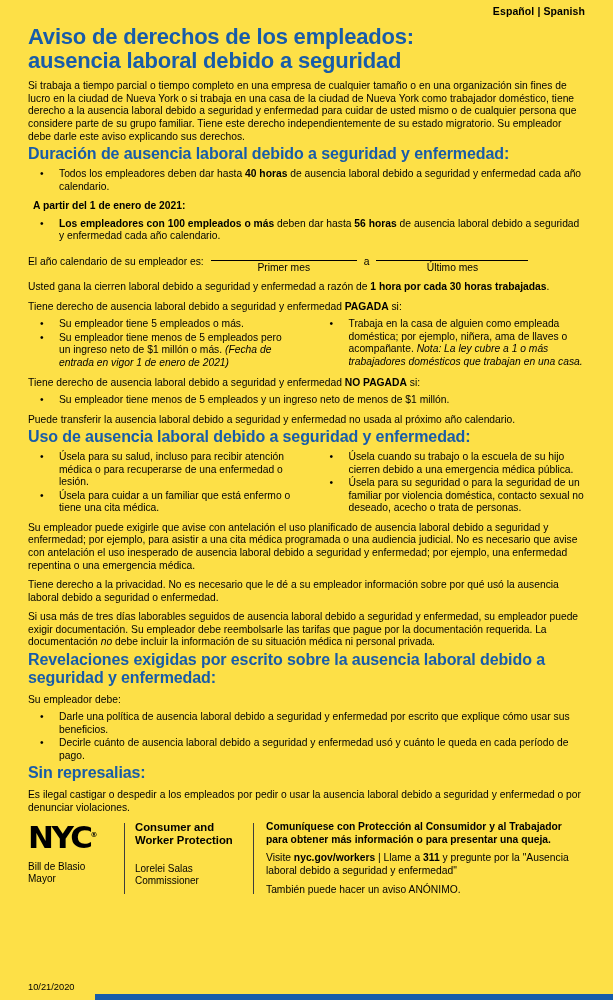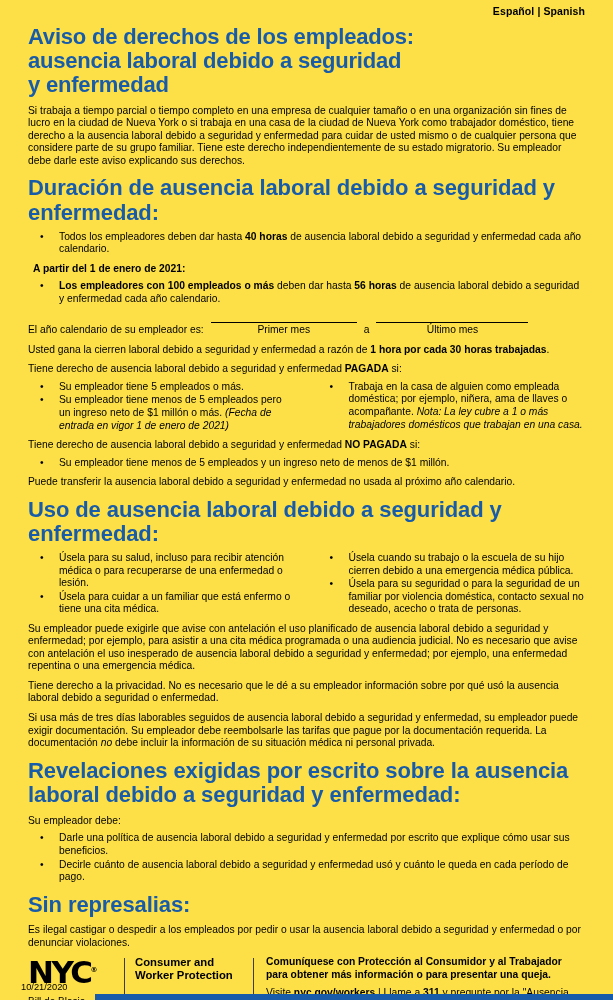--- a/index.html
+++ b/index.html
@@ -19,40 +19,40 @@
 
   h1 {
     color: var(--accent);
     font-size: 22px; line-height: 1.1; font-weight: bold;
     margin-top: 8px; letter-spacing: -0.2px;
   }
   h1 span { display: block; }
 
   h2 {
     color: var(--accent);
-    font-size: 22px; line-height: 1.12; font-weight: bold;
-    margin-top: 9px; letter-spacing: -0.1px;
+    font-size: 16px; line-height: 1.12; font-weight: bold;
+    margin-top: 2px; letter-spacing: -0.1px;
   }
 
   .body, .btext, .blank-label, .yearline { font-size: 10.3px; line-height: 1.22; }
   p.body { margin-top: 7px; }
   .intro { margin-top: 7px; }
 
   .subhead { font-weight: bold; font-size: 10.3px; line-height: 1.22; margin: 7px 0 0 5px; }
 
   .bullets { margin-top: 5px; padding-left: 12px; }
   .bullet { display: flex; margin-top: 1px; }
   .bullet .glyph { width: 19px; flex: none; font-size: 10.3px; line-height: 1.22; }
   .btext { flex: 1; }
 
   .twocol { display: flex; gap: 22px; margin-top: 4px; }
   .twocol .col { flex: 1; min-width: 0; }
   .twocol .bullets { margin-top: 0; }
 
-  .yearline { display: flex; align-items: flex-end; gap: 7px; margin-top: 7px; }
+  .yearline { display: flex; align-items: center; gap: 7px; margin-top: 7px; }
   .yl-label { white-space: nowrap; }
   .blank { display: inline-block; text-align: center; }
   .blank .rule { display: block; height: 11px; border-bottom: 1px solid #000; }
   .blank-label { display: block; padding-top: 1px; }
   .blank-1 .rule { width: 146px; }
   .blank-2 .rule { width: 152px; }
   .yl-conn { white-space: nowrap; }
 
   em { font-style: italic; }
 
@@ -66,35 +66,34 @@
   }
   .nyc-logo sup { font-size: 7px; letter-spacing: 0; vertical-align: super; }
   .small-id { font-size: 10px; line-height: 1.25; margin-top: 9px; }
   .agency-block { width: 108px; flex: none; }
   .agency-name { font-weight: bold; font-size: 11.3px; line-height: 1.16; }
   .agency-block .small-id { margin-top: 15px; }
   .footer-right { flex: 1; padding-left: 2px; }
   .fr-bold { font-weight: bold; font-size: 10.3px; line-height: 1.22; }
   .fr-line { font-size: 10.3px; line-height: 1.22; margin-top: 6px; }
 
-  .doc-date { position: absolute; left: 21px; bottom: 8px; font-size: 9.3px; }
+  .doc-date { position: absolute; left: 28px; bottom: 8px; font-size: 9.3px; }
   .accent-bar { position: absolute; left: 95px; right: 0; bottom: 0; height: 6px; background: var(--accent); }
 </style>
 </head>
 <body>
 
 <div class="page">
   <div class="content">
 
     <div class="lang">Español | Spanish</div>
 
     <h1>
       <span>Aviso de derechos de los empleados:</span>
       <span>ausencia laboral debido a seguridad</span>
-      <span>y enfermedad</span>
     </h1>
 
     <p class="body intro">Si trabaja a tiempo parcial o tiempo completo en una empresa de cualquier tamaño o en una organización sin fines de lucro en la ciudad de Nueva York o si trabaja en una casa de la ciudad de Nueva York como trabajador doméstico, tiene derecho a la ausencia laboral debido a seguridad y enfermedad para cuidar de usted mismo o de cualquier persona que considere parte de su grupo familiar. Tiene este derecho independientemente de su estado migratorio. Su empleador debe darle este aviso explicando sus derechos.</p>
 
     <h2>Duración de ausencia laboral debido a seguridad y enfermedad:</h2>
 
     <div class="bullets">
       <div class="bullet">
         <span class="glyph">•</span>
         <span class="btext"><span>Todos los empleadores deben dar hasta </span><strong>40 horas</strong><span> de ausencia laboral debido a seguridad y enfermedad cada año calendario.</span></span>

